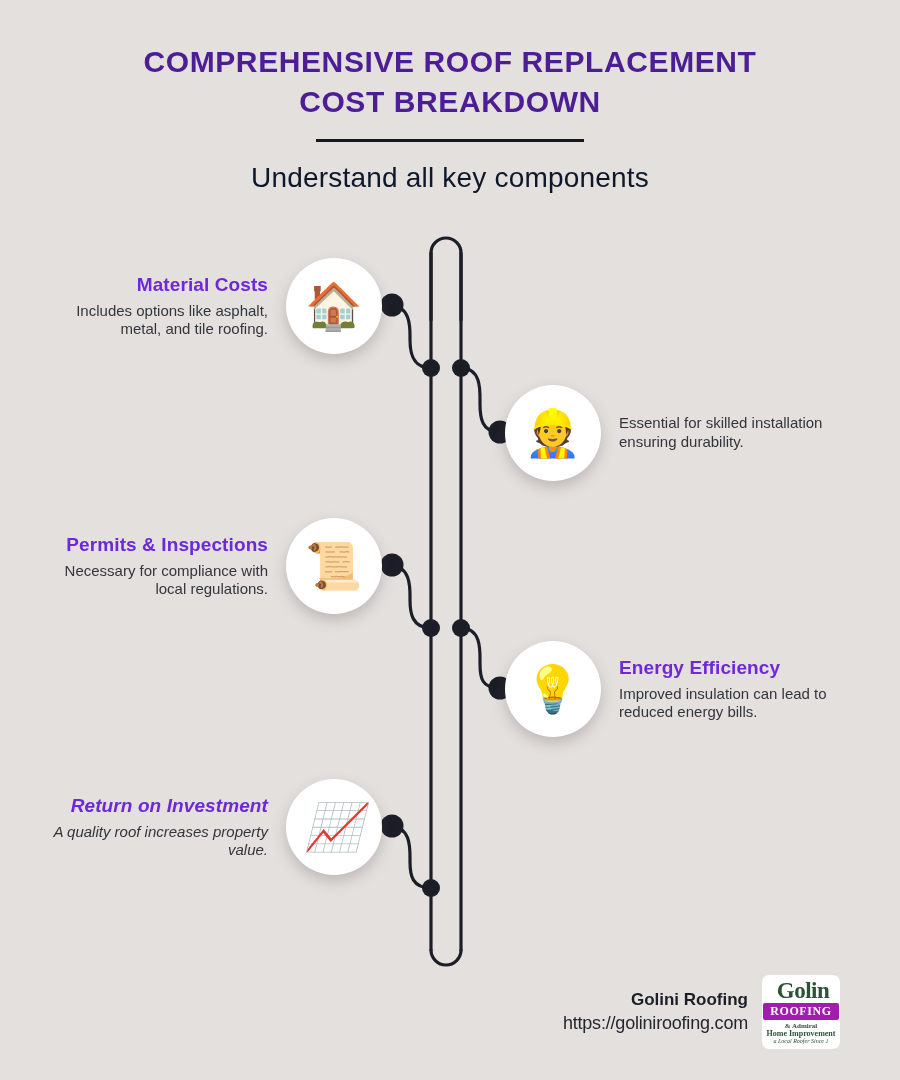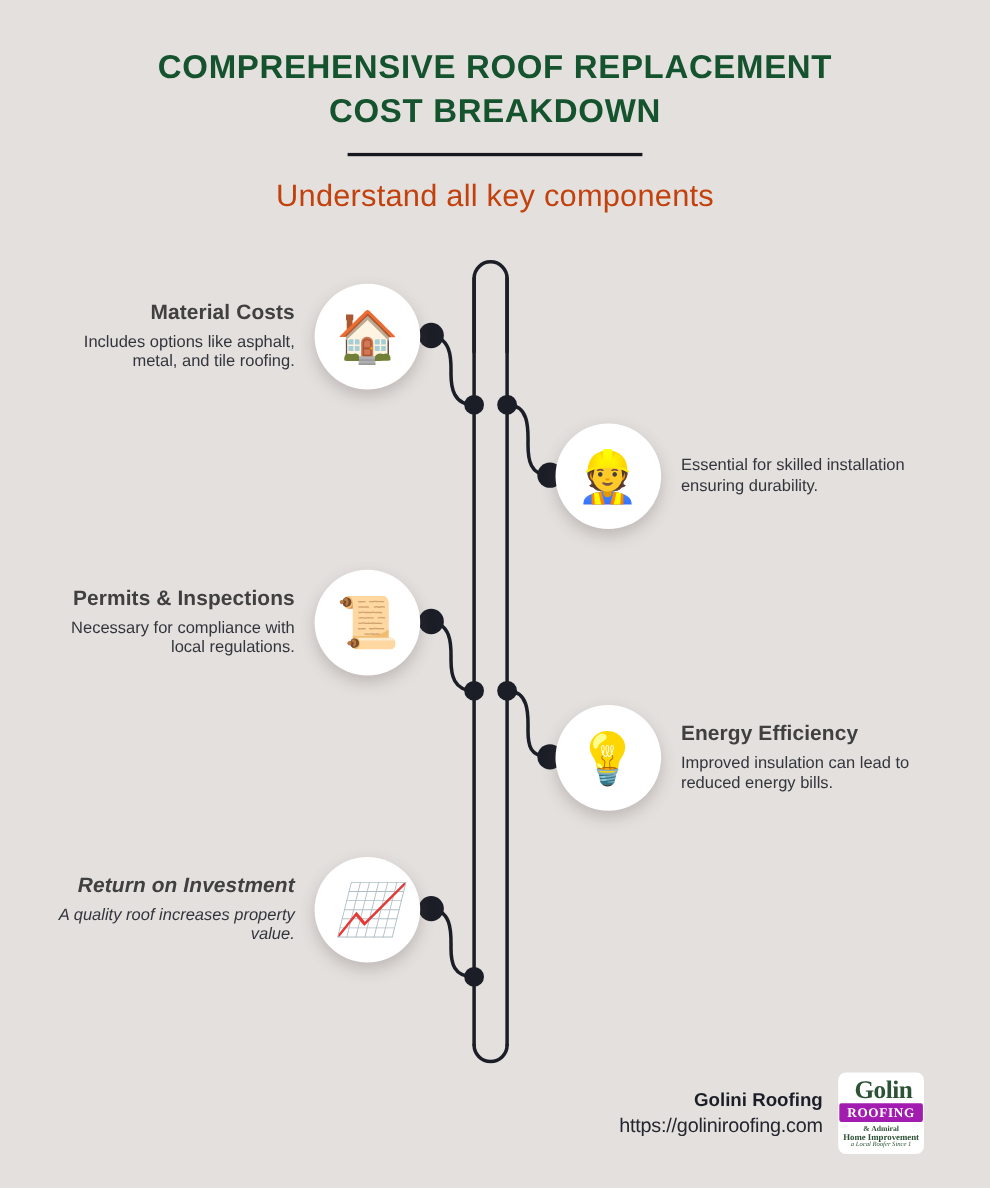--- a/index.html
+++ b/index.html
@@ -24,37 +24,37 @@
     width: 900px;
     text-align: center;
   }
   .main-title {
     margin: 0;
     padding-top: 42px;
     font-size: 30px;
     font-weight: bold;
     letter-spacing: 0.6px;
     line-height: 1.32;
-    color: #14532d;
+    color: #4c1d95;
     text-transform: uppercase;
     width: 700px;
     margin-left: auto;
     margin-right: auto;
   }
   .title-divider {
     width: 268px;
     height: 3px;
     background: #16181f;
     margin: 18px auto 0 auto;
   }
   .subtitle {
     margin: 20px 0 0 0;
     font-size: 28px;
     font-weight: 300;
-    color: #c2410c;
+    color: #0f172a;
     letter-spacing: 0.2px;
   }
 
   
   .spine {
     position: absolute;
     top: 0;
     left: 0;
     width: 900px;
     height: 1080px;
@@ -98,21 +98,21 @@
     margin-right: 18px;
   }
   .item-right .item-text {
     text-align: left;
     margin-left: 18px;
   }
 
   .item-title {
     font-size: 19px;
     font-weight: bold;
-    color: #404040;
+    color: #6d28d9;
     line-height: 1.25;
     margin: 0 0 5px 0;
     letter-spacing: 0.1px;
   }
   .item-desc {
     font-size: 15px;
     font-weight: 400;
     color: #33353d;
     line-height: 1.24;
     margin: 0;

